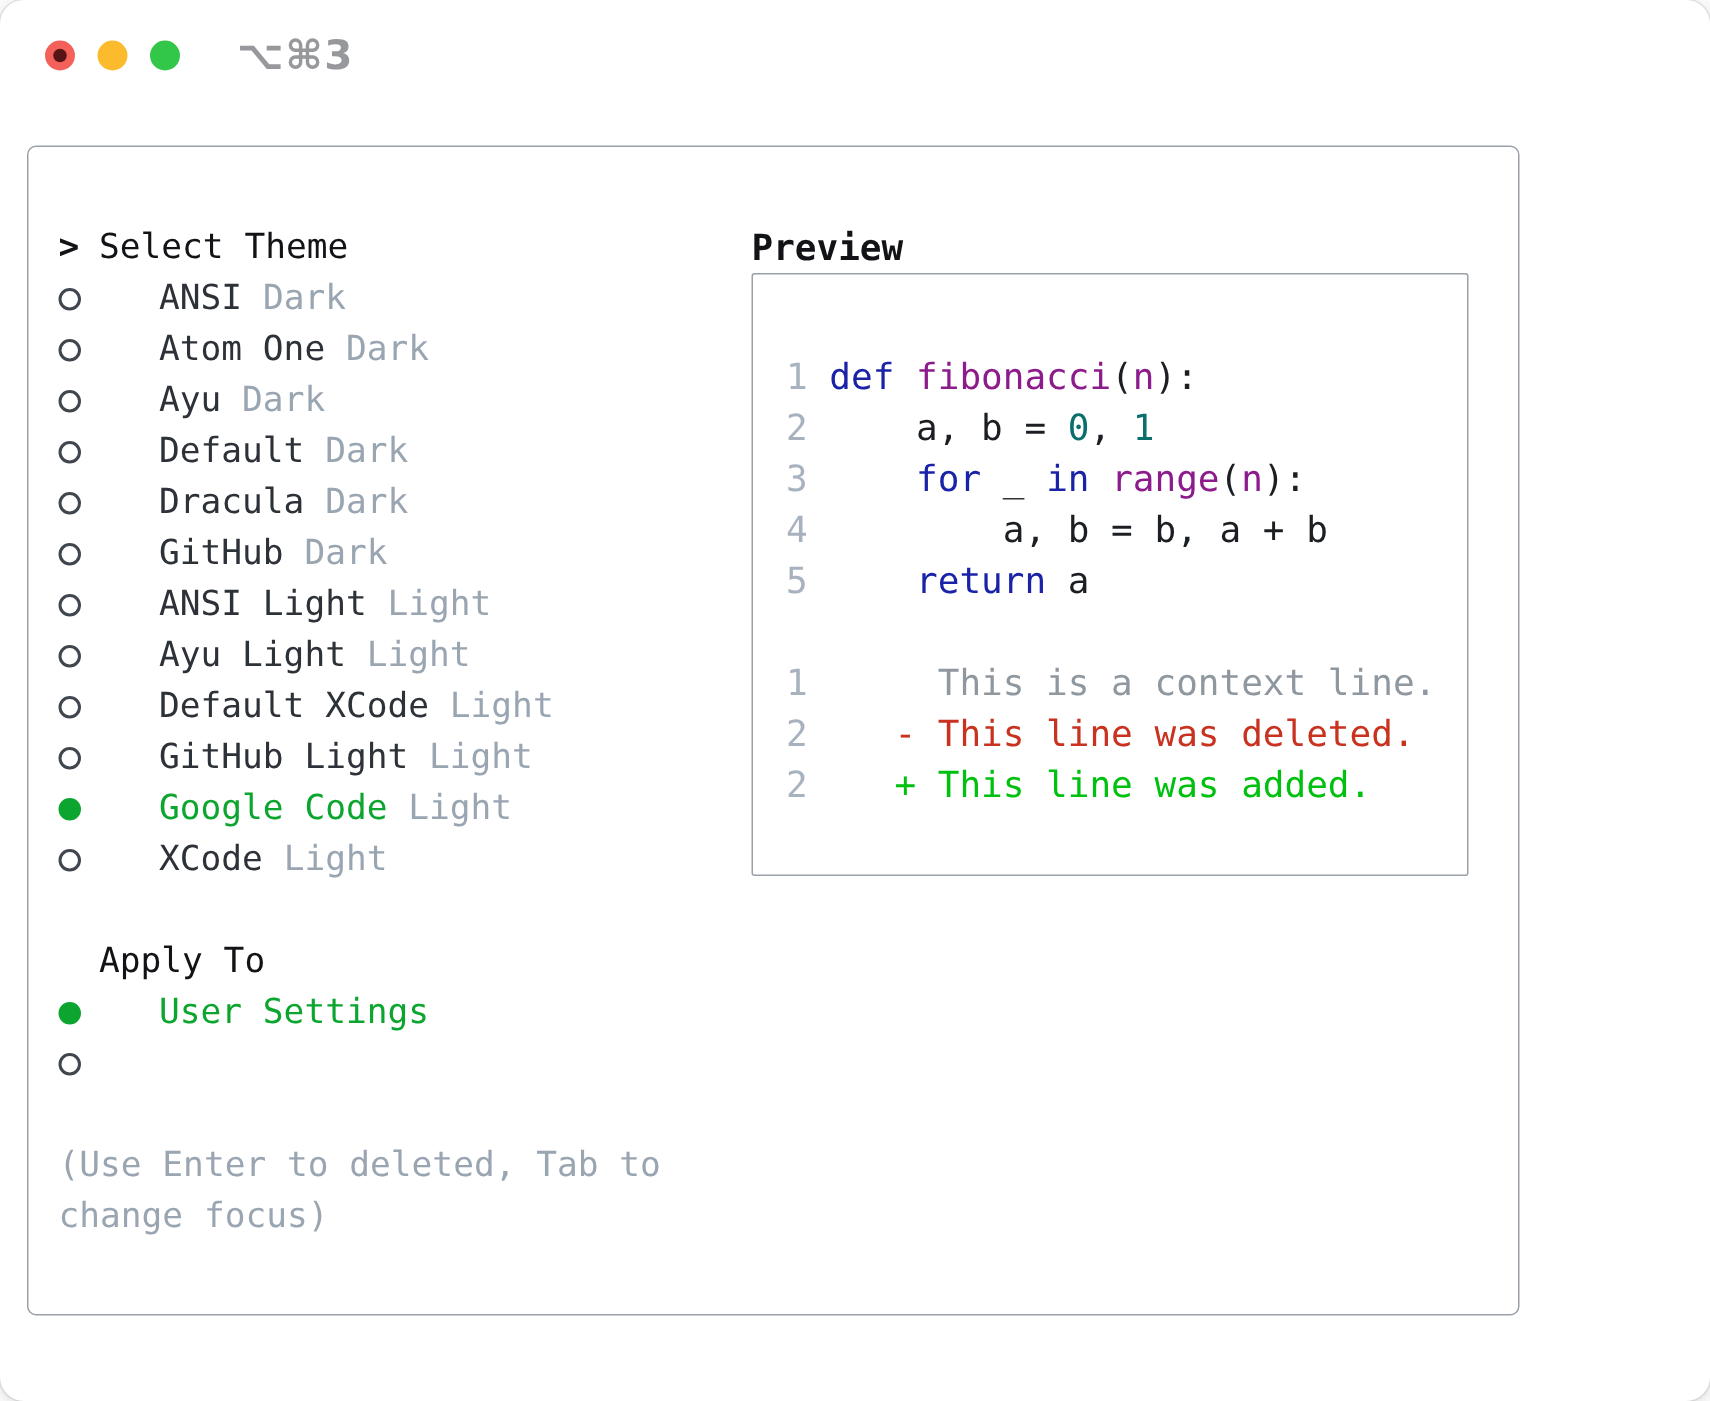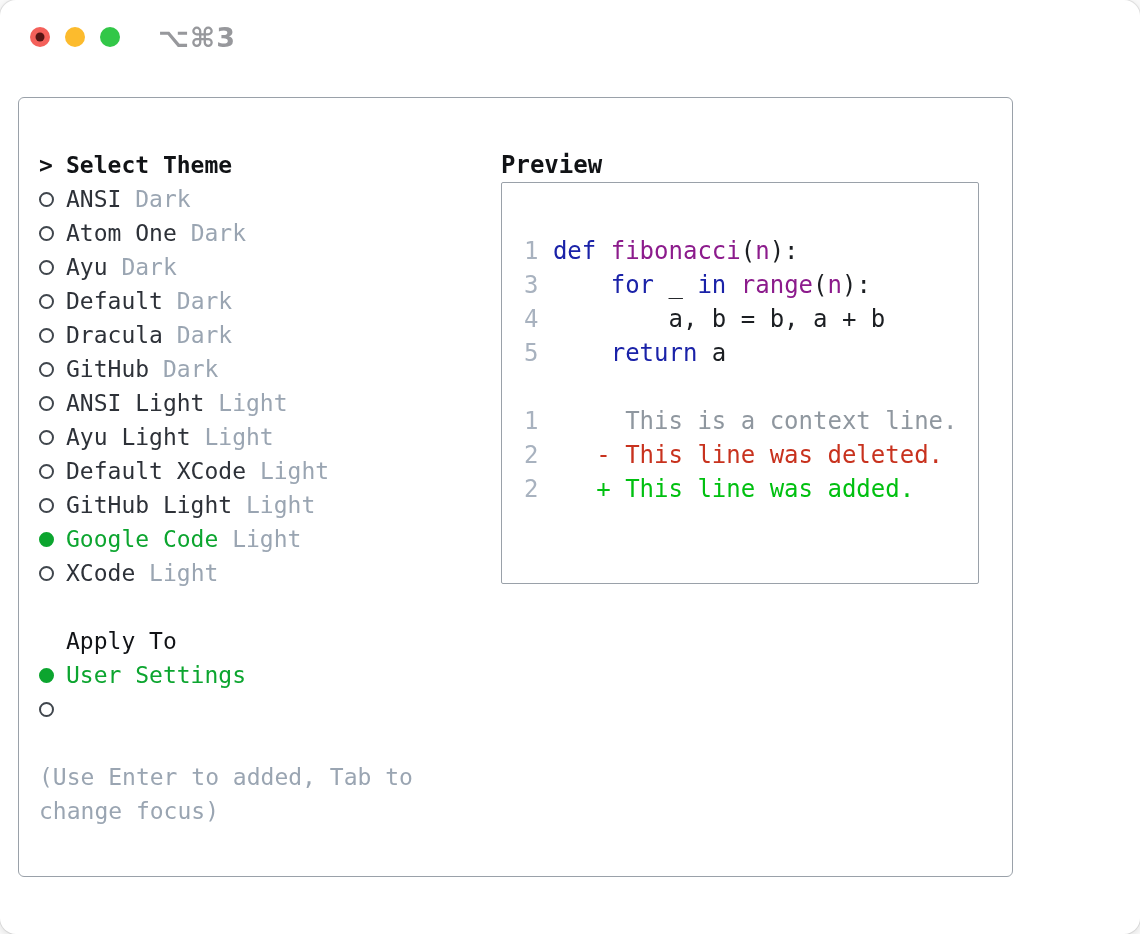--- a/index.html
+++ b/index.html
@@ -38,27 +38,27 @@
     font-size:27px;font-weight:bold;color:var(--title);letter-spacing:1px;
   }
   .panel{
     position:absolute;left:18px;top:97px;width:995px;height:780px;
     border:1.5px solid var(--border);border-radius:6px;
     padding:50px 0 0 20px;display:flex;background:#fff;
   }
   .leftcol{width:462px;font-size:23px;color:var(--text);}
   .row{height:34px;display:flex;align-items:center;white-space:pre;}
   .hprefix{width:27px;font-weight:bold;color:#111316;flex:none;}
-  .htext{font-weight:bold;color:#111316;}
+  .htext{font-weight:normal;color:#111316;}
   .bullet{
     width:15px;height:15px;border:2px solid #40464d;border-radius:50%;
     margin-right:12px;flex:none;
   }
   .bullet.on{background:var(--sel);border-color:var(--sel);}
-  .nm{color:var(--text);}
+  .nm{color:var(--text);margin-left:40px;}
   .selected .nm{color:var(--sel);text-align:center;}
   .tag{color:var(--tag);}
   .gap{height:34px;}
   .applyhead{padding-left:27px;color:#111316;}
   .hint{
     margin-top:34px;max-width:432px;color:var(--tag);
     line-height:34px;font-size:23px;white-space:normal;
   }
   .rightcol{flex:1;font-size:24px;}
   .prevhead{height:34px;line-height:34px;font-weight:bold;color:#111316;}
@@ -107,27 +107,28 @@
           <div class="row"><span class="bullet"></span><span class="nm">GitHub Light </span><span class="tag">Light</span></div>
           <div class="row selected"><span class="bullet on"></span><span class="nm">Google Code </span><span class="tag">Light</span></div>
           <div class="row"><span class="bullet"></span><span class="nm">XCode </span><span class="tag">Light</span></div>
         </div>
       <div class="gap"></div>
       <div class="row applyhead">Apply To</div>
       <div id="apply-list">
           <div class="row selected"><span class="bullet on"></span><span class="nm">User Settings</span></div>
           <div class="row"><span class="bullet"></span></div>
         </div>
-      <div class="hint">(Use Enter to added, Tab to change focus)</div>
+      <div class="hint">(Use Enter to deleted, Tab to change focus)</div>
     </div>
 
     <div class="rightcol">
       <div class="prevhead">Preview</div>
       <div class="codebox" id="codebox">
           <div class="cl"><span class="ln">1</span> <span class="tok-kwd">def</span><span> </span><span class="tok-fn">fibonacci</span><span>(</span><span class="tok-fn">n</span><span>):</span></div>
+          <div class="cl"><span class="ln">2</span> <span>    a, b = </span><span class="tok-num">0</span><span>, </span><span class="tok-num">1</span></div>
           <div class="cl"><span class="ln">3</span> <span>    </span><span class="tok-kwd">for</span><span> _ </span><span class="tok-kwd">in</span><span> </span><span class="tok-fn">range</span><span>(</span><span class="tok-fn">n</span><span>):</span></div>
           <div class="cl"><span class="ln">4</span> <span>        a, b = b, a + b</span></div>
           <div class="cl"><span class="ln">5</span> <span>    </span><span class="tok-kwd">return</span><span> a</span></div>
           <div class="cl"></div>
           <div class="cl"><span class="ln">1</span> <span class="d-context">     This is a context line.</span></div>
           <div class="cl"><span class="ln">2</span> <span class="d-deleted">   - This line was deleted.</span></div>
           <div class="cl"><span class="ln">2</span> <span class="d-added">   + This line was added.</span></div>
         </div>
     </div>
   </div>

